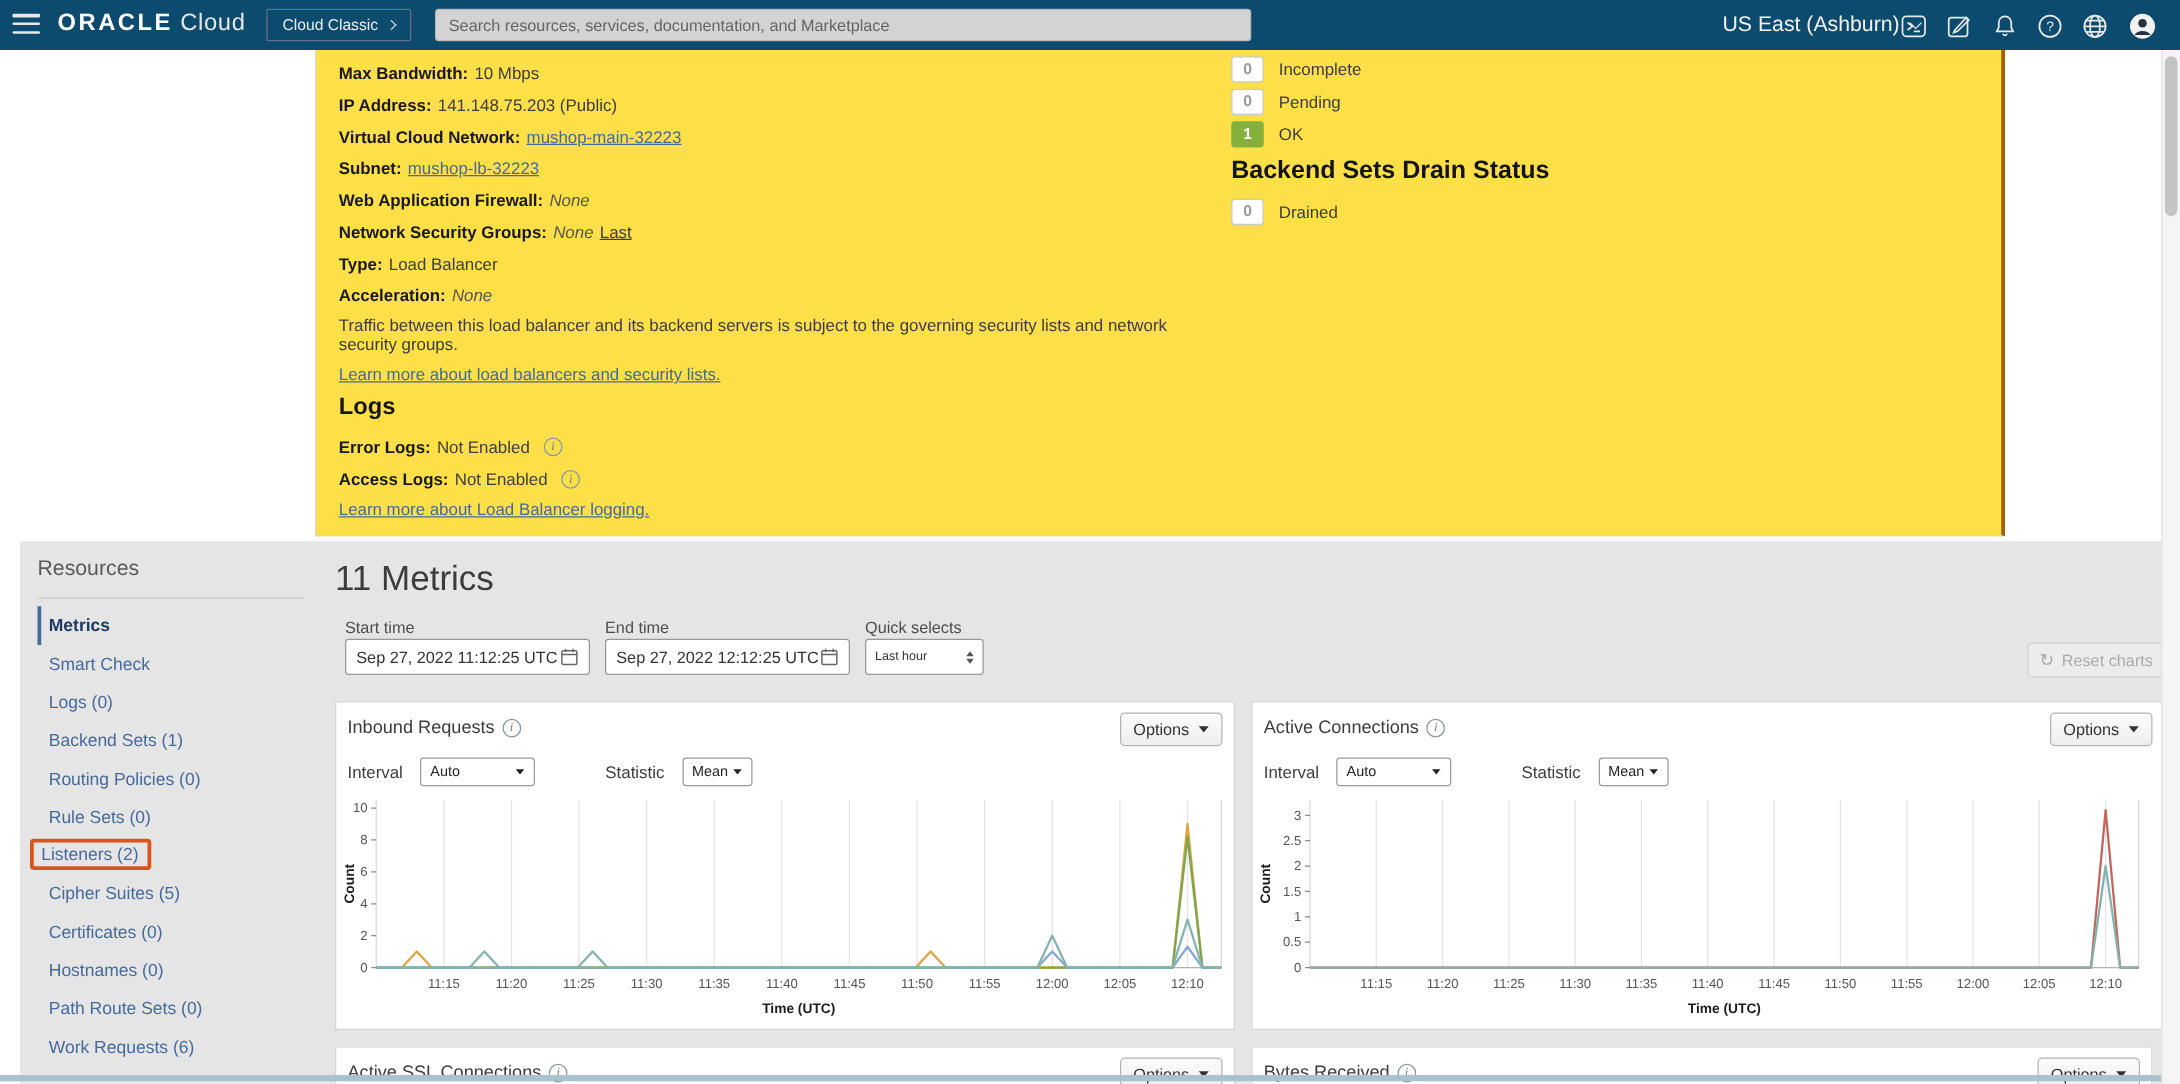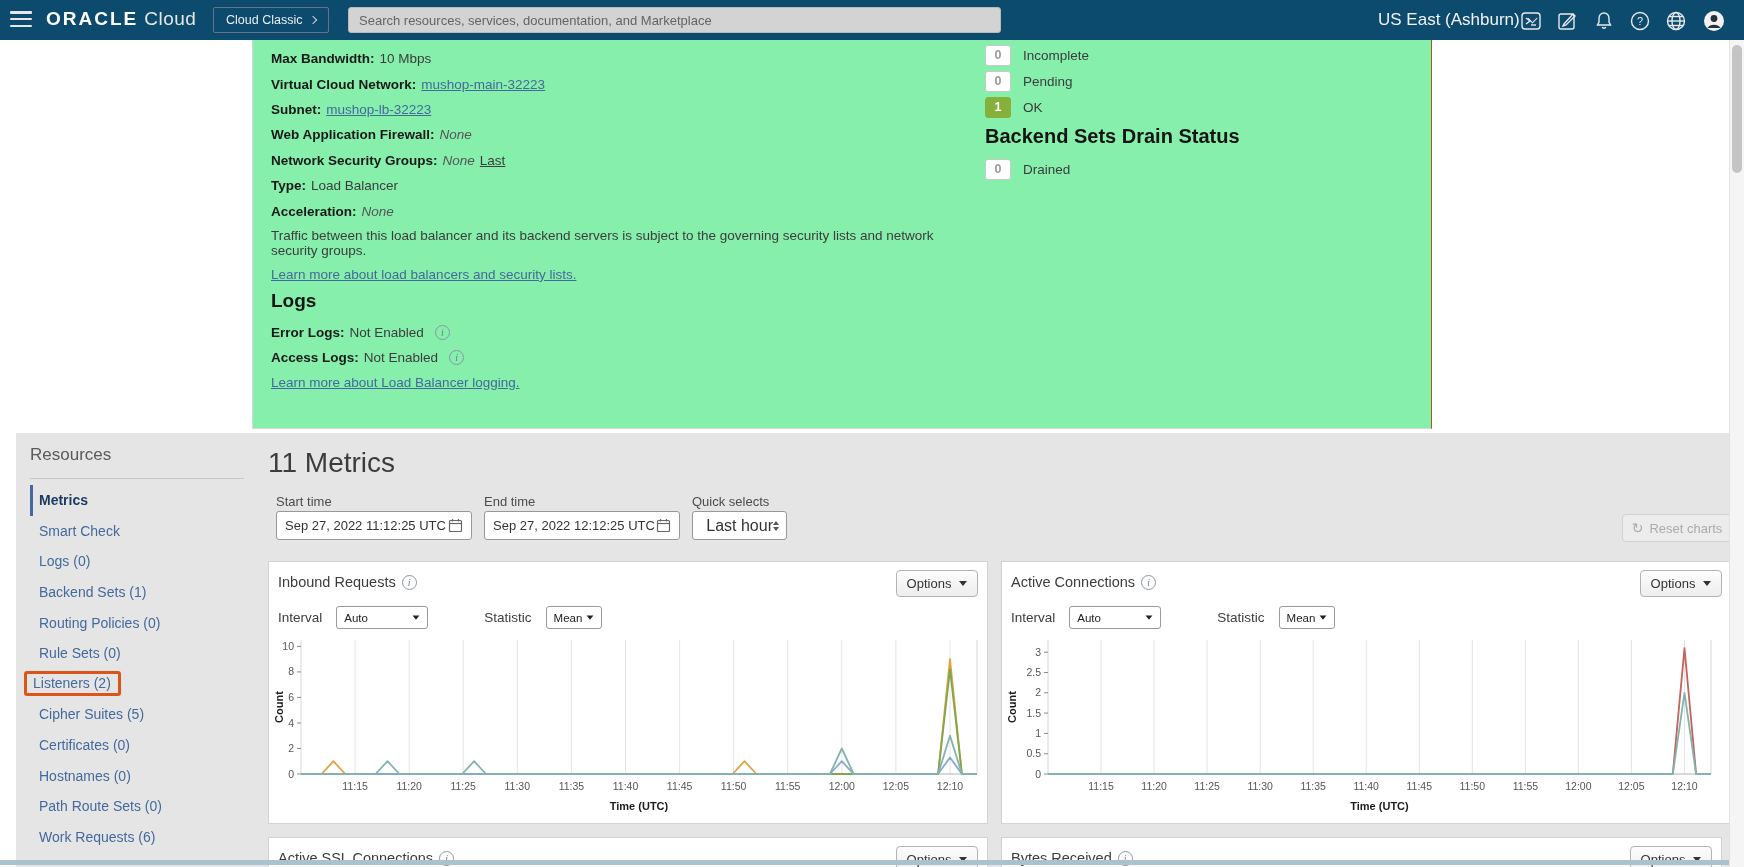--- a/index.html
+++ b/index.html
@@ -19,22 +19,22 @@
   .searchwrap { position:absolute; left:348px; top:7px; width:653px; height:26px; background:#d3d3d3; border:1px solid #b9b9b9; border-radius:3px; }
   .searchwrap input { width:100%; height:100%; background:transparent; border:none; outline:none; font-size:13px; color:#333; padding:0 10px; font-family:"Liberation Sans",sans-serif; }
   .searchwrap input::placeholder { color:#646464; opacity:1; }
   .region { position:absolute; left:1378px; top:0; height:40px; display:flex; align-items:center; gap:9px; color:#f2f2f2; font-size:17px; cursor:pointer; }
   .region .chev { display:inline-block; width:7px; height:7px; border-bottom:1.6px solid #e8e8e8; border-right:1.6px solid #e8e8e8; transform:rotate(45deg); margin-top:-4px; }
   .tb-icon { position:absolute; top:9px; width:24px; height:24px; display:flex; align-items:center; justify-content:center; cursor:pointer; color:#e9e9e9; }
   .tb-icon svg { stroke:#e9e9e9; fill:none; stroke-width:1.4; }
 
   
   .page-top { position:absolute; left:0; top:40px; width:1744px; height:393px; background:#fff; }
-  .card { position:absolute; left:252px; top:0; width:1180px; height:389px; background:#86efac;
-    border-left:1px solid #d8d8d8; border-right:1px solid #a16207; border-bottom:1px solid #d8d8d8; }
+  .card { position:absolute; left:252px; top:0; width:1352px; height:389px; background:#fde047;
+    border-left:1px solid #d8d8d8; border-right:3px solid #a16207; border-bottom:1px solid #d8d8d8; }
   .dcol { position:absolute; left:18px; top:6px; width:700px; font-size:13.5px; color:#3c3c3c; }
   .drow { height:25.4px; display:flex; align-items:center; gap:5px; white-space:nowrap; }
   .drow .lbl { font-weight:700; color:#191919; }
   .italic { font-style:italic; color:#555; }
   a.lnk { color:#44699d; text-decoration:underline; cursor:pointer; }
   .note { margin-top:4px; color:#3c3c3c; }
   .sec-link { margin-top:9px; }
   .h-logs { font-size:19px; font-weight:700; color:#161616; margin-top:8px; margin-bottom:8px; }
   .info-ic { display:inline-flex; width:15px; height:15px; border:1px solid #8a97a3; border-radius:50%; color:#6e7c88;
     font-size:10px; font-style:italic; align-items:center; justify-content:center; margin-left:6px; font-family:"Liberation Serif",serif; cursor:pointer; }
@@ -61,21 +61,21 @@
   .hl-box { display:inline-flex; border:3px solid #dd5419; border-radius:3px; padding:1px 7px 2px 6px; margin-left:-6px; }
   .hl-box a { padding-left:0 !important; }
 
   
   .mmain { position:absolute; left:252px; top:0; width:1466px; height:434px; }
   .h-metrics { position:absolute; left:0px; top:14px; font-size:28px; font-weight:400; color:#3c3c3c; }
   .ctl-label { position:absolute; font-size:13px; color:#4c4c4c; top:61px; }
   .datebox { position:absolute; top:78px; width:196px; height:29px; background:#fff; border:1px solid #989898; border-radius:3px;
     display:flex; align-items:center; justify-content:space-between; padding:0 8px; font-size:13px; color:#333; cursor:pointer; }
   .selbox { position:absolute; top:78px; width:95px; height:29px; background:#fff; border:1px solid #989898; border-radius:3px;
-    display:flex; align-items:center; justify-content:flex-end; padding:0 7px; font-size:16px; color:#333; cursor:pointer; }
+    display:flex; align-items:center; justify-content:space-between; padding:0 7px; font-size:10px; color:#333; cursor:pointer; }
   .stepper { display:flex; flex-direction:column; gap:2px; }
   .stepper i { width:0; height:0; border-left:3.5px solid transparent; border-right:3.5px solid transparent; }
   .stepper i.up { border-bottom:4.5px solid #555; }
   .stepper i.dn { border-top:4.5px solid #555; }
   .reset-btn { position:absolute; right:2px; top:81px; width:110px; height:28px; background:#ececec; border:1px solid #d2d2d2;
     border-radius:4px; color:#ababab; font-size:13px; display:flex; align-items:center; justify-content:center; gap:6px; }
   .reset-btn .rot { font-size:14px; }
 
   
   .chart-card { position:absolute; background:#fff; border:1px solid #d3d3d3; }
@@ -163,20 +163,24 @@
       </svg>
   </div>
 </div>
 
 <div class="page-top">
   <div class="card">
     <div class="dcol">
       <div class="drow">
           <span class="lbl">Max Bandwidth:</span>
           <span>10 Mbps</span>
+        </div>
+      <div class="drow">
+          <span class="lbl">IP Address:</span>
+          <span>141.148.75.203 (Public)</span>
         </div>
       <div class="drow">
           <span class="lbl">Virtual Cloud Network:</span>
           <a class="lnk">mushop-main-32223</a>
         </div>
       <div class="drow">
           <span class="lbl">Subnet:</span>
           <a class="lnk">mushop-lb-32223</a>
         </div>
       <div class="drow">

